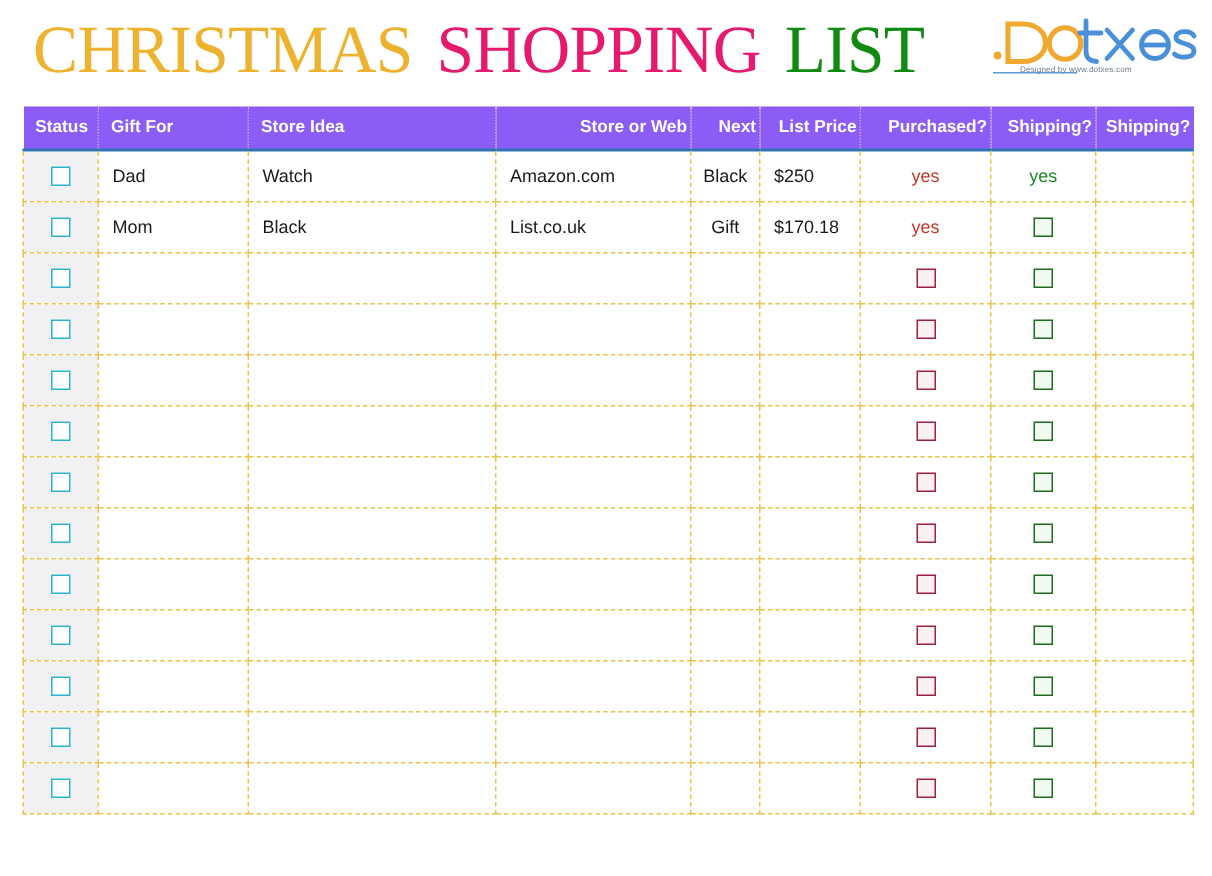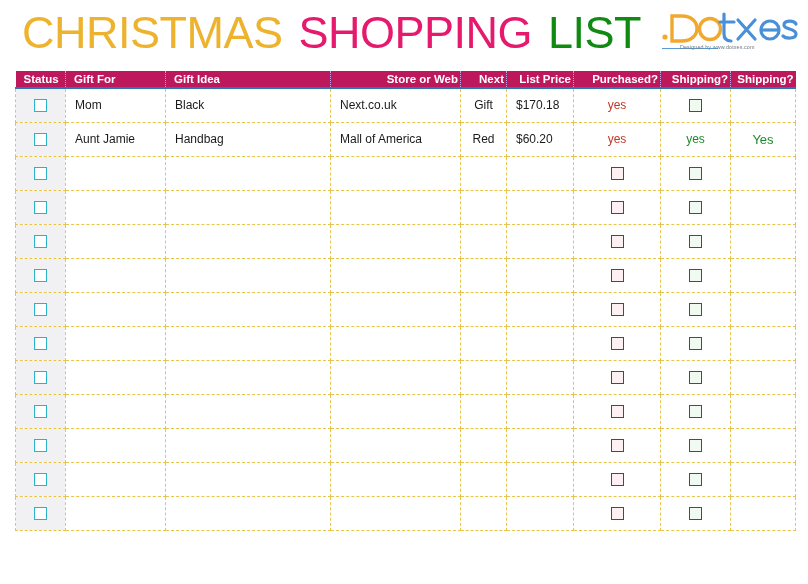--- a/index.html
+++ b/index.html
@@ -32,21 +32,21 @@
     padding-left: 22px;
     box-sizing: border-box;
   }
 
   .title-text {
     font-size: 45px;
     line-height: 46px;
     letter-spacing: -0.5px;
     font-weight: 400;
     white-space: nowrap;
-    font-family: Liberation Sans, sans-serif;
+    font-family: Liberation Serif, serif;
   }
   .title-word { display: inline; }
   .t-christmas { color: #edb32e; }
   .t-shopping  { color: #e5196e; margin-left: 16px; }
   .t-list      { color: #118a11; margin-left: 16px; }
 
   
   .logo {
     position: absolute;
     right: 8px;
@@ -90,25 +90,25 @@
   }
 
   table.sheet {
     border-collapse: collapse;
     table-layout: fixed;
     width: 780px;
     font-family: "Liberation Sans", sans-serif;
   }
 
   table.sheet thead th {
-    background: #be185d;
+    background: #8b5cf6;
     color: #ffffff;
     font-size: 11.5px;
     font-weight: bold;
-    height: 17px;
+    height: 29px;
     padding: 0 8px;
     box-sizing: border-box;
     border-bottom: 2px solid #2e75b6;
     border-right: 1px dotted #c9a6e0;
     text-align: left;
     vertical-align: middle;
     white-space: nowrap;
   }
   table.sheet thead th.ctr { text-align: right; padding: 0 2px; }
   table.sheet thead th:last-child { border-right: none; margin-left: 12px; }
@@ -198,54 +198,54 @@
           <col class="c-color">
           <col class="c-price">
         <col class="c-purch">
           <col class="c-wrap">
           <col class="c-ship">
       </colgroup>
       <thead>
         <tr>
           <th>Status</th>
           <th>Gift For</th>
-          <th>Gift Idea</th>
+          <th>Store Idea</th>
           <th class="ctr">Store or Web</th>
           <th class="ctr">Next</th>
           <th class="ctr">List Price</th>
           <th class="ctr">Purchased?</th>
           <th class="ctr">Shipping?</th>
           <th class="ctr">Shipping?</th>
         </tr>
       </thead>
       <tbody id="table-body">
           <tr>
             <td class="status-cell"><span class="cbox cbox-status"></span></td>
+            <td>Dad</td>
+            <td>Watch</td>
+            <td>Amazon.com</td>
+            <td class="ctr">Black</td>
+            <td>$250</td>
+            <td class="ctr"><span class="val-yes-red">yes</span></td>
+            <td class="ctr"><span class="val-yes-green">yes</span></td>
+            <td class="ctr"></td>
+          </tr>
+          <tr>
+            <td class="status-cell"><span class="cbox cbox-status"></span></td>
             <td>Mom</td>
             <td>Black</td>
-            <td>Next.co.uk</td>
+            <td>List.co.uk</td>
             <td class="ctr">Gift</td>
             <td>$170.18</td>
             <td class="ctr"><span class="val-yes-red">yes</span></td>
             <td class="ctr"><span class="cbox cbox-wrap"></span></td>
             <td class="ctr"></td>
           </tr>
           <tr>
             <td class="status-cell"><span class="cbox cbox-status"></span></td>
-            <td>Aunt Jamie</td>
-            <td>Handbag</td>
-            <td>Mall of America</td>
-            <td class="ctr">Red</td>
-            <td>$60.20</td>
-            <td class="ctr"><span class="val-yes-red">yes</span></td>
-            <td class="ctr"><span class="val-yes-green">yes</span></td>
-            <td class="ctr"><span class="val-ship">Yes</span></td>
-          </tr>
-          <tr>
-            <td class="status-cell"><span class="cbox cbox-status"></span></td>
             <td></td>
             <td></td>
             <td></td>
             <td class="ctr"></td>
             <td></td>
             <td class="ctr"><span class="cbox cbox-purchase"></span></td>
             <td class="ctr"><span class="cbox cbox-wrap"></span></td>
             <td class="ctr"></td>
           </tr>
           <tr>

